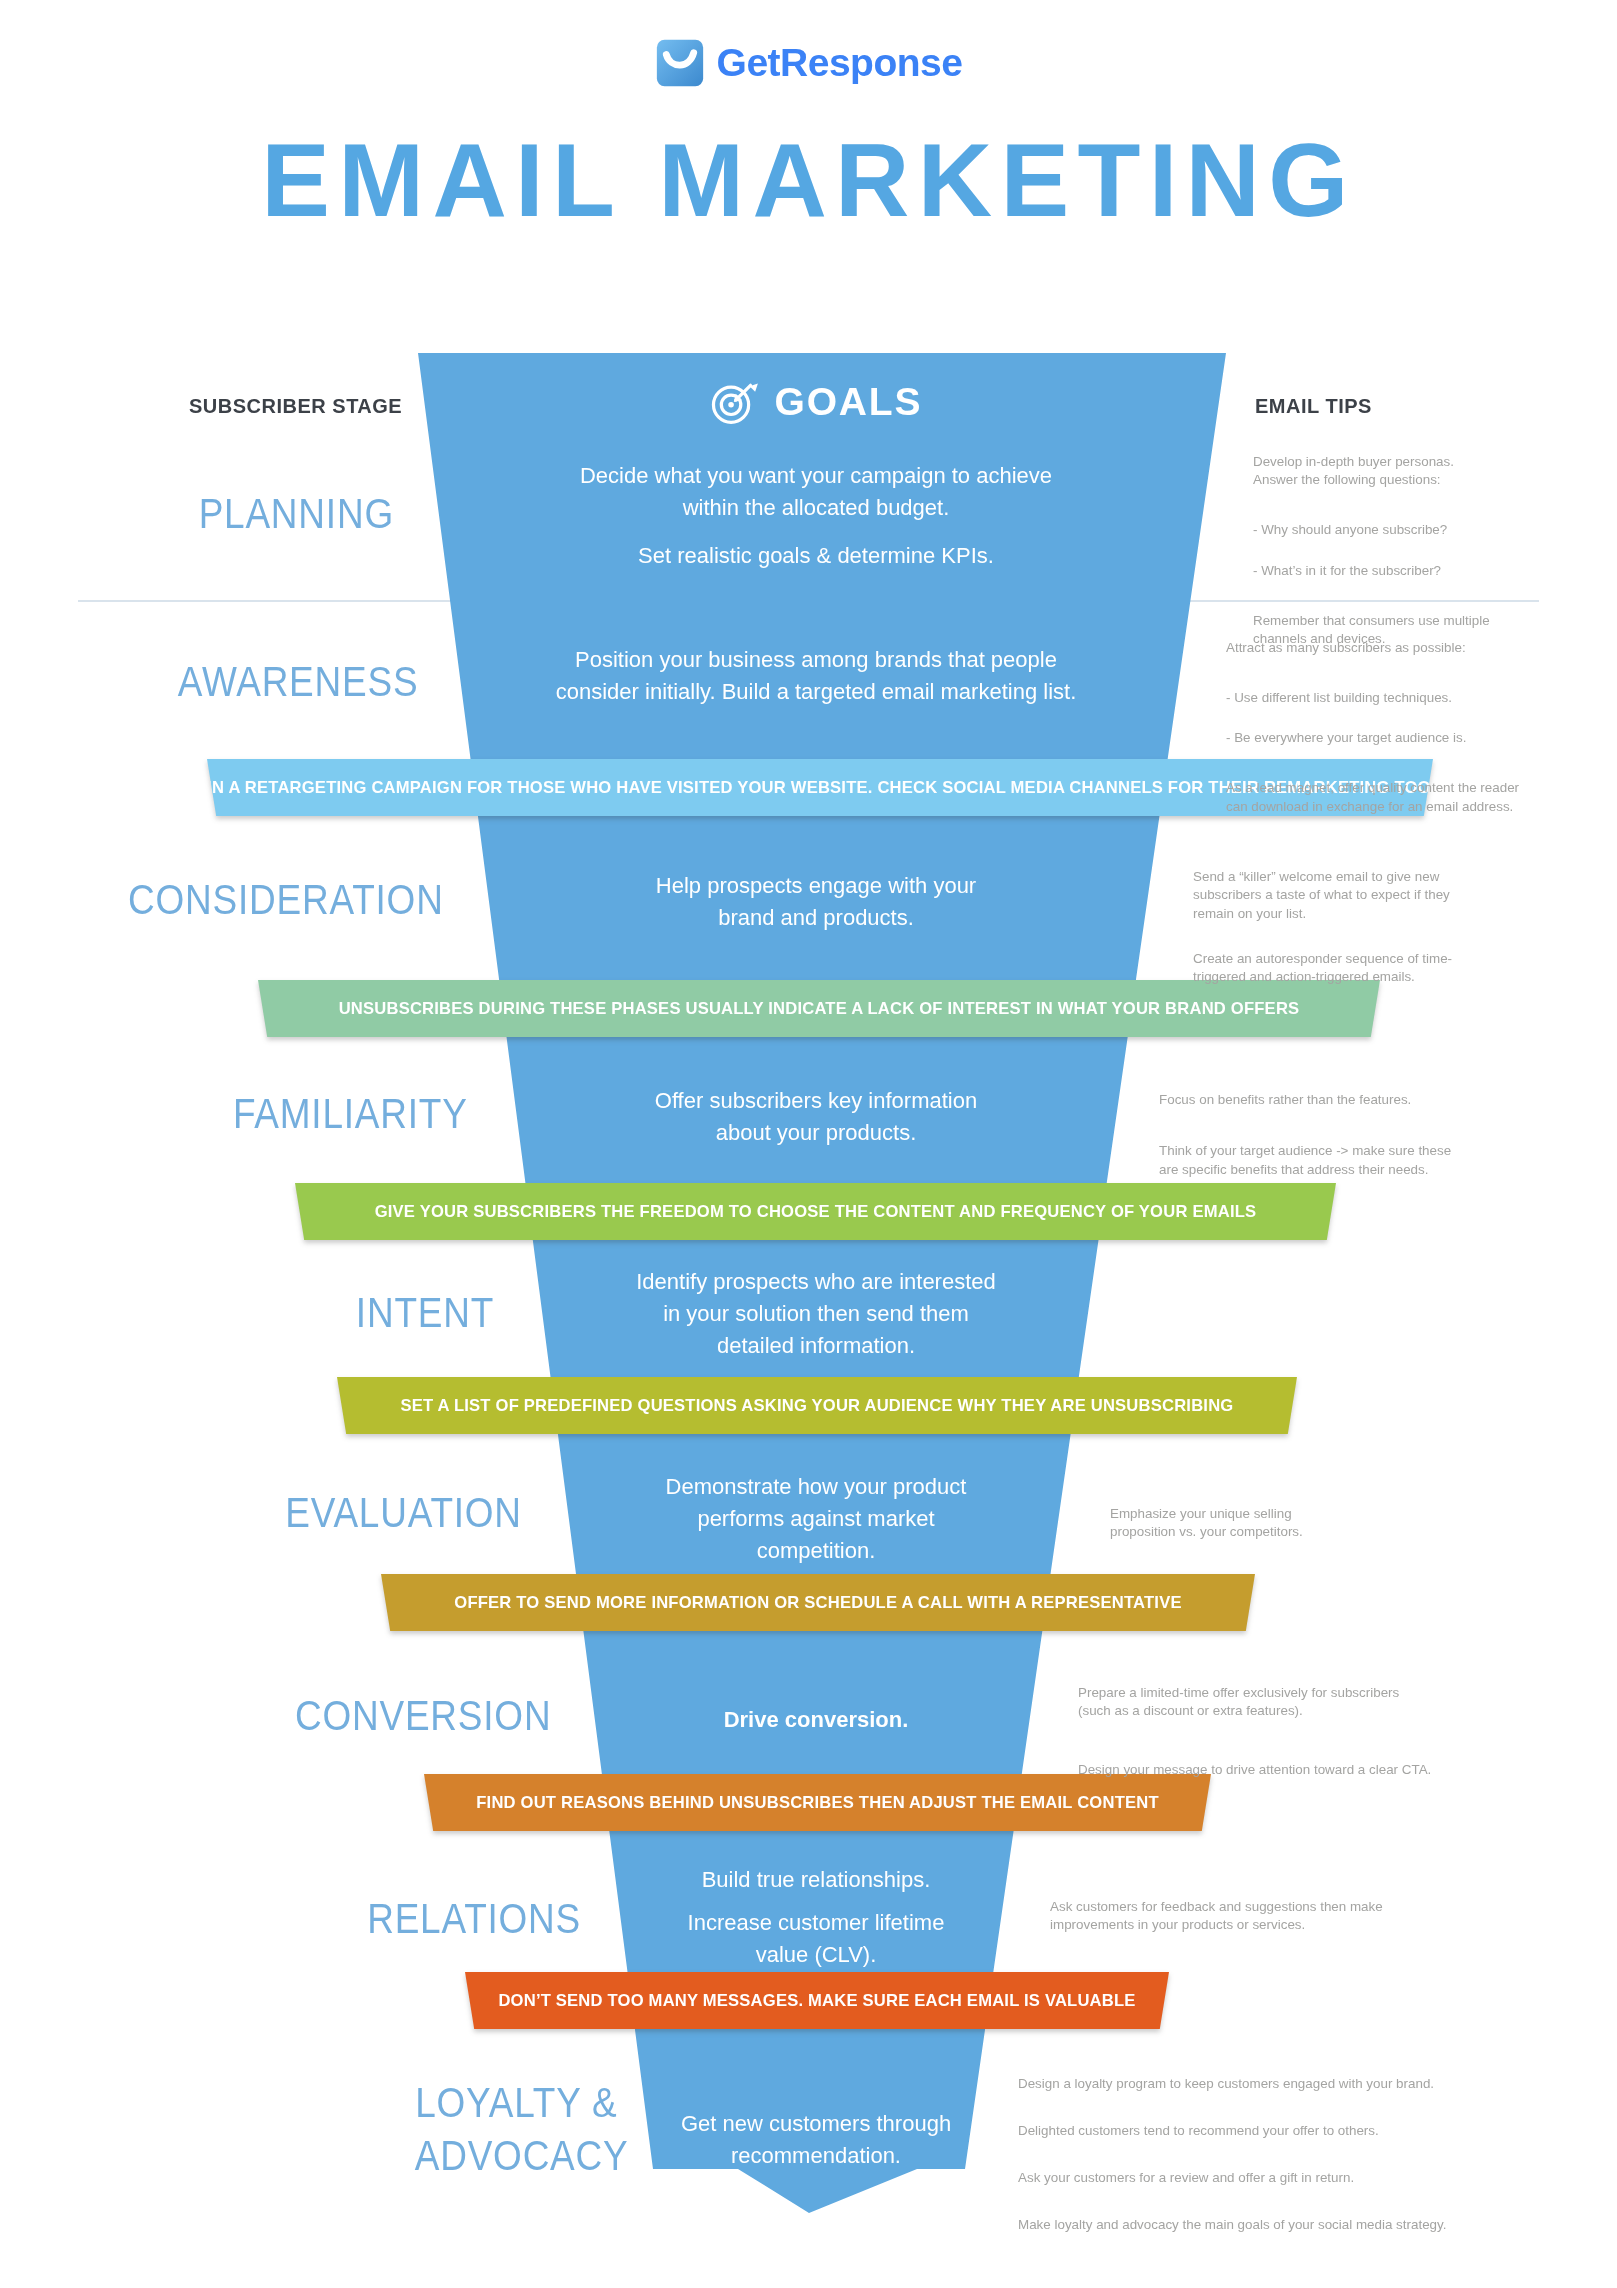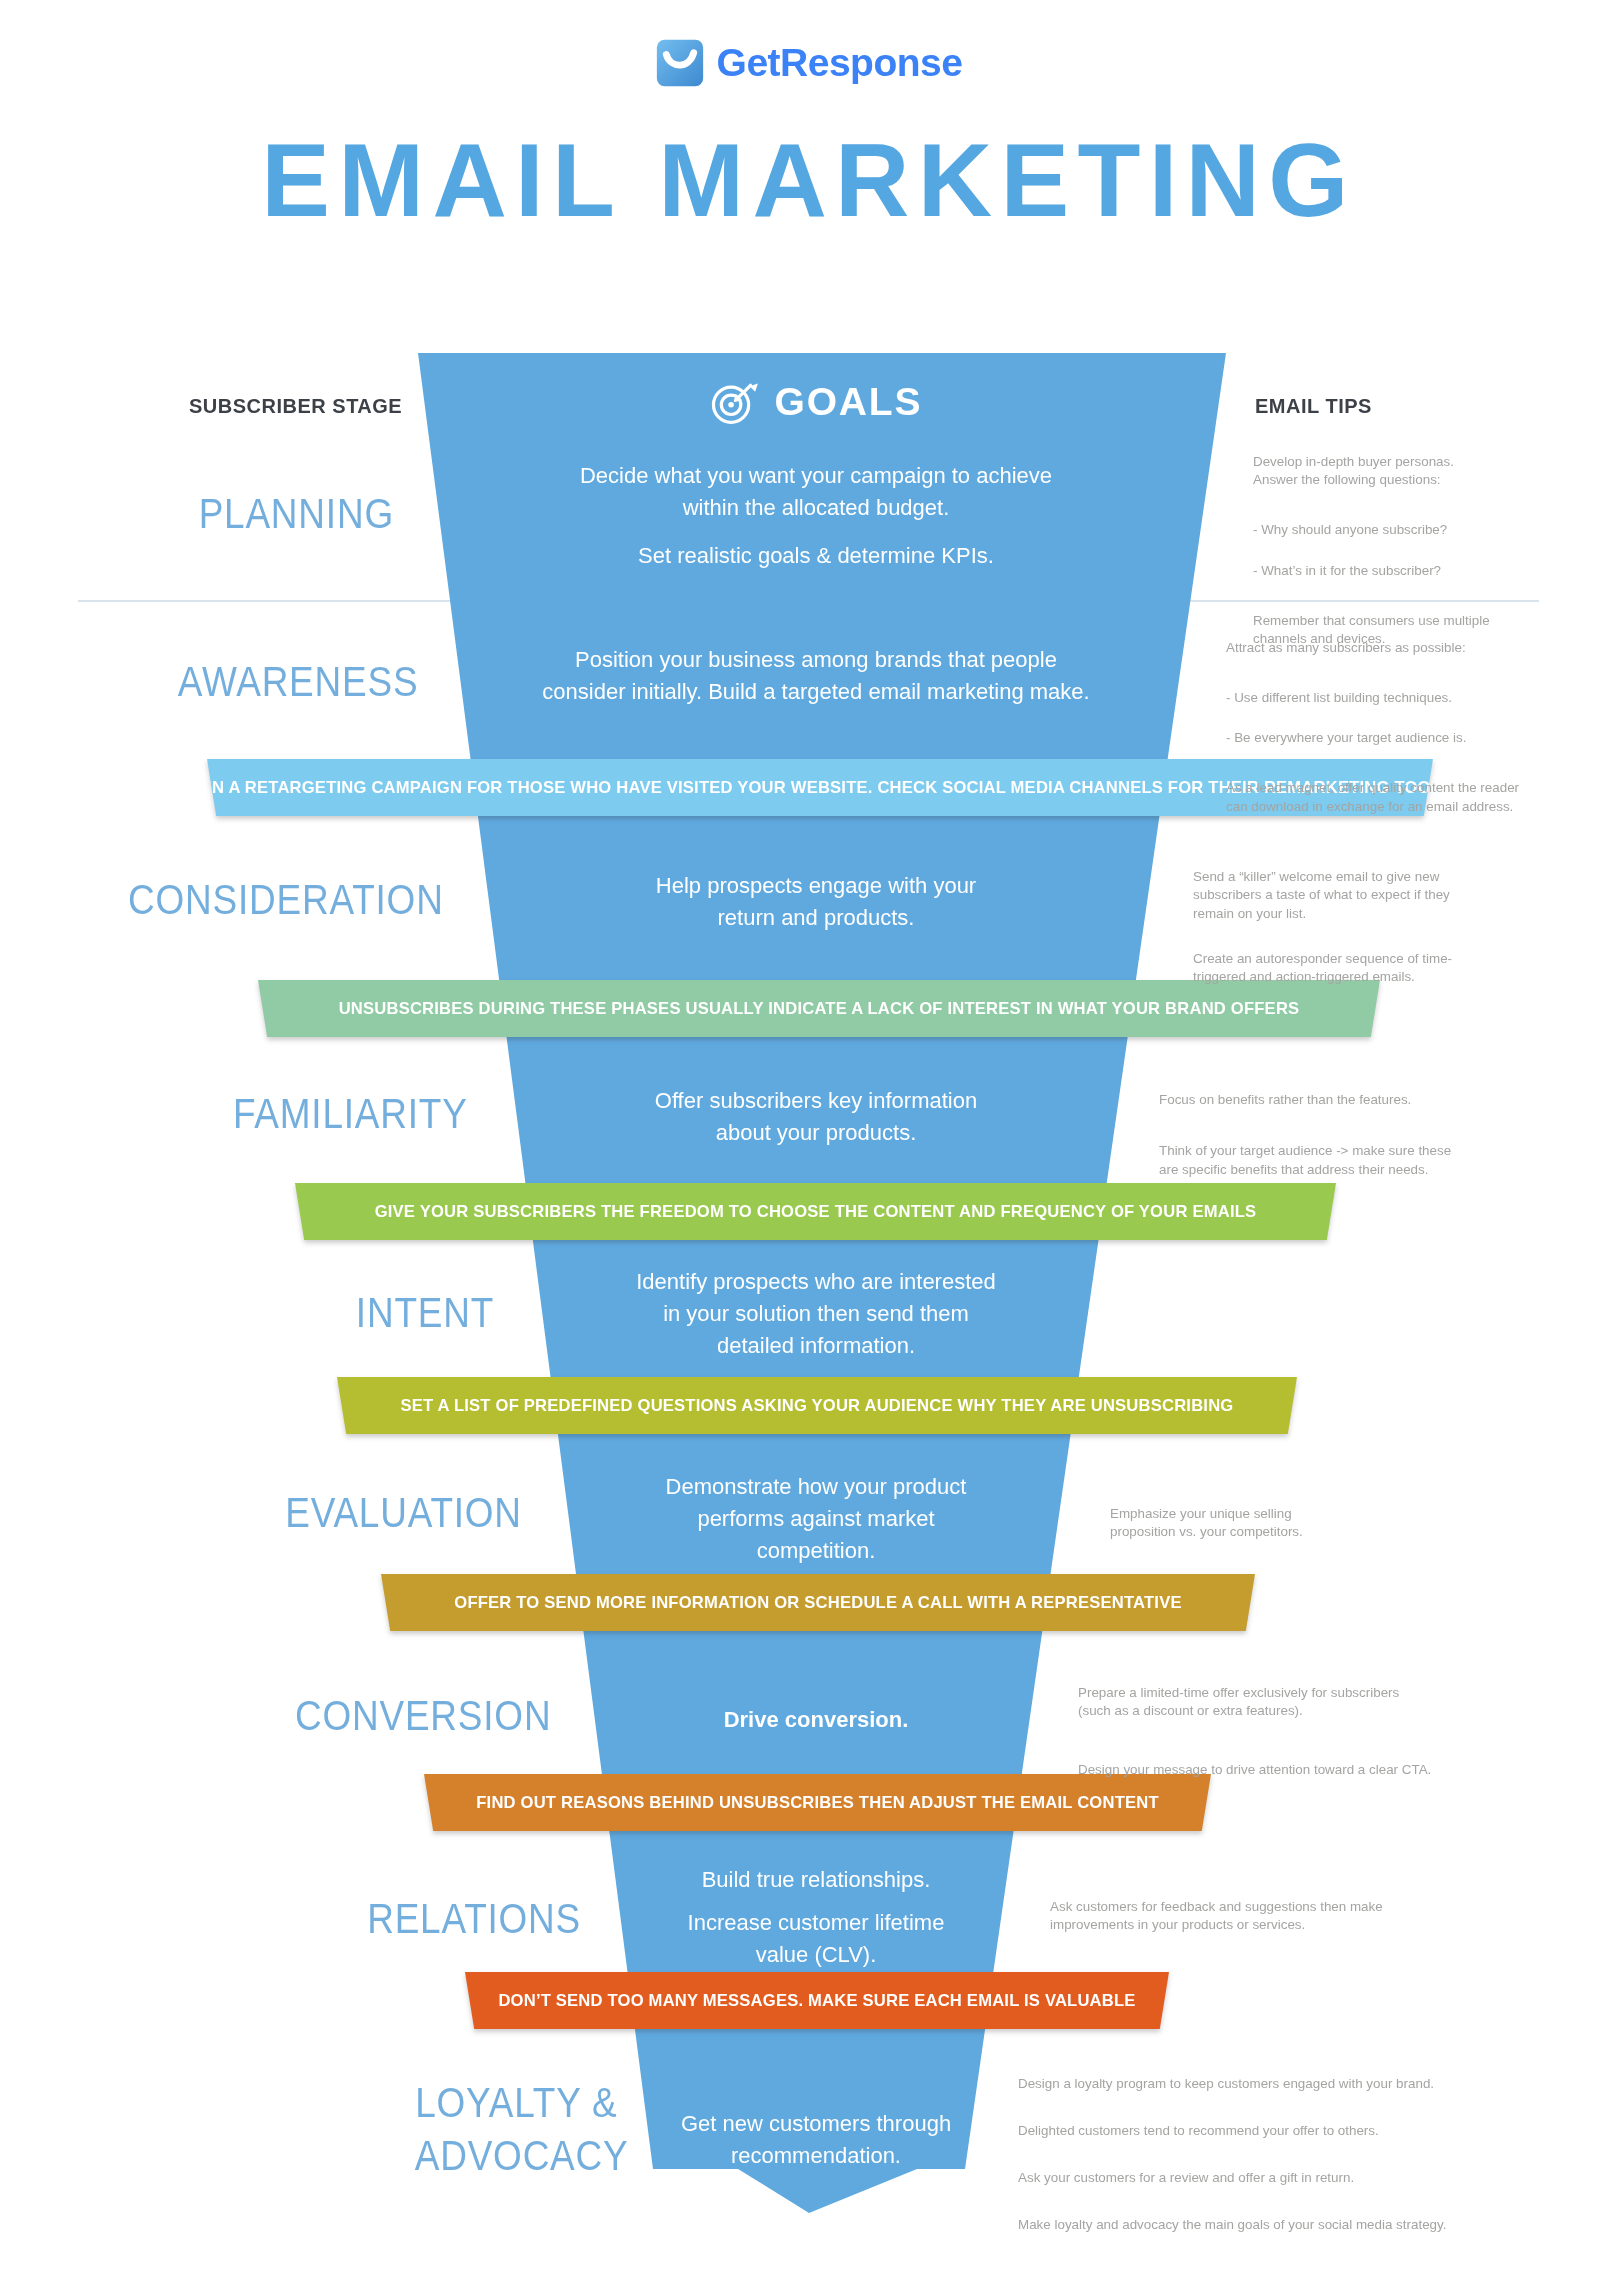--- a/index.html
+++ b/index.html
@@ -113,23 +113,23 @@
   <div class="stage-label sl5">INTENT</div>
   <div class="stage-label sl6">EVALUATION</div>
   <div class="stage-label sl7">CONVERSION</div>
   <div class="stage-label sl8">RELATIONS</div>
   <div class="stage-label sl9">LOYALTY &amp; ADVOCACY</div>
 
   <div class="goal g1a">Decide what you want your campaign to achieve
 within the allocated budget.</div>
   <div class="goal g1b">Set realistic goals &amp; determine KPIs.</div>
   <div class="goal g2">Position your business among brands that people
-consider initially. Build a targeted email marketing make.</div>
+consider initially. Build a targeted email marketing list.</div>
   <div class="goal g3">Help prospects engage with your
-return and products.</div>
+brand and products.</div>
   <div class="goal g4">Offer subscribers key information
 about your products.</div>
   <div class="goal g5">Identify prospects who are interested
 in your solution then send them
 detailed information.</div>
   <div class="goal g6">Demonstrate how your product
 performs against market
 competition.</div>
   <div class="goal g7">Drive conversion.</div>
   <div class="goal g8a">Build true relationships.</div>

